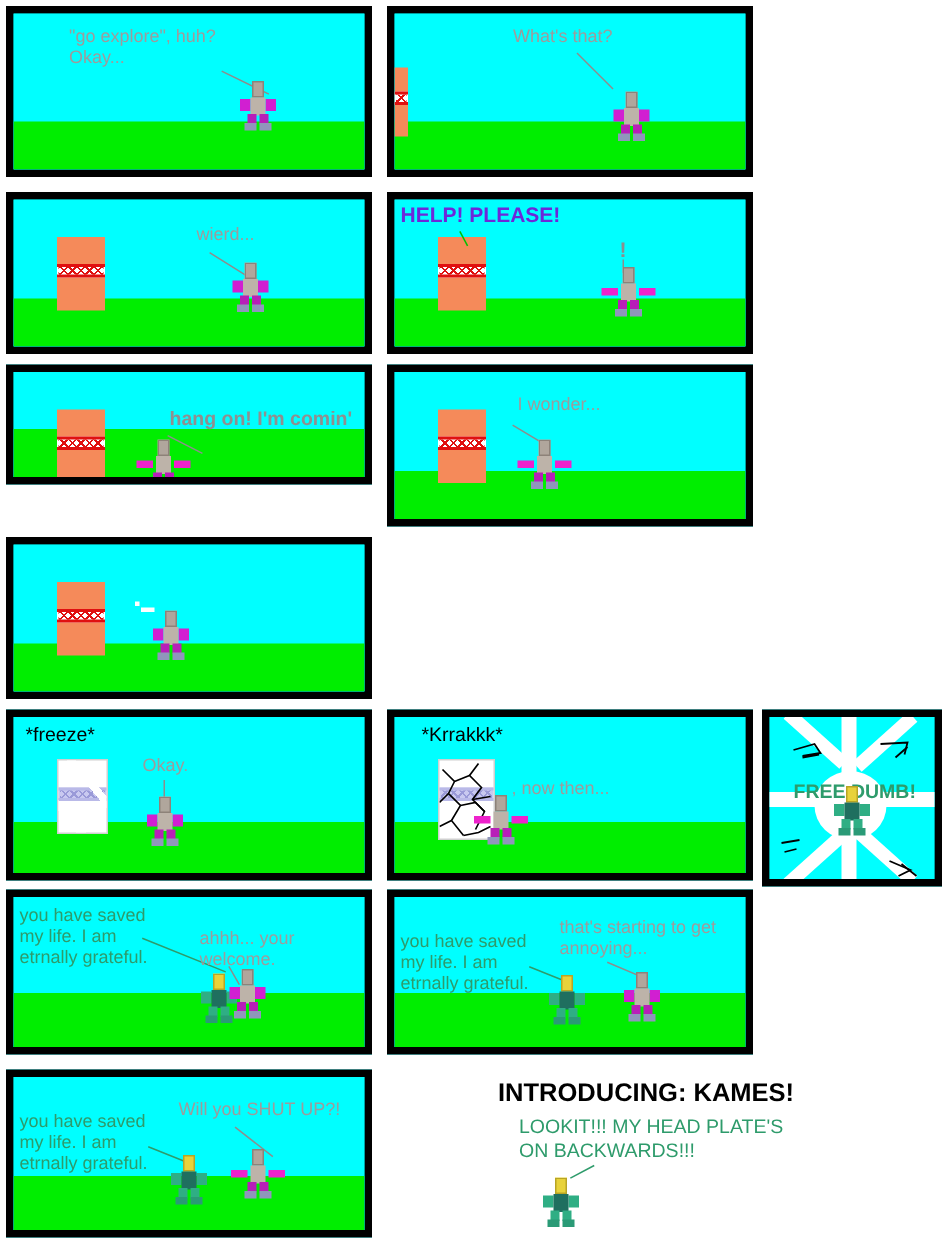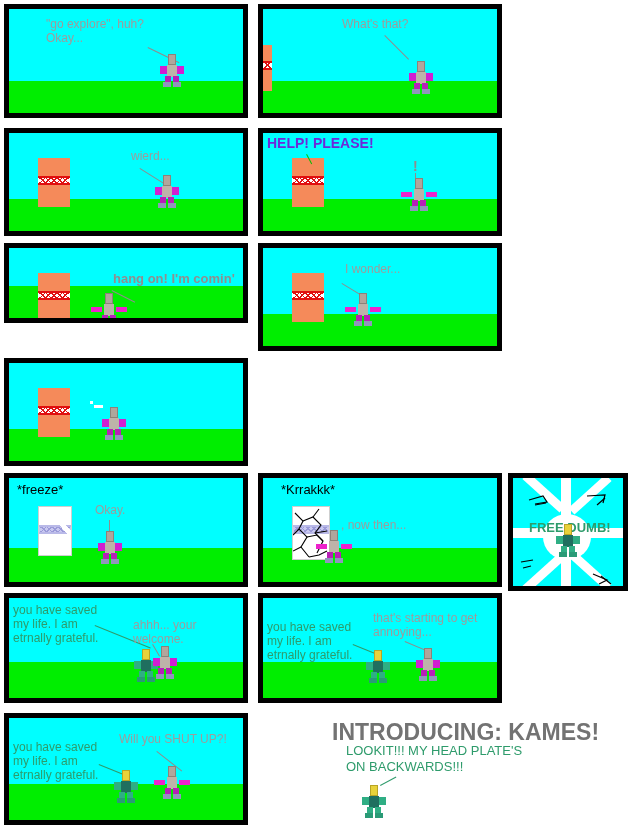--- a/index.html
+++ b/index.html
@@ -81,21 +81,21 @@
       justify-content:center;color:#ee1111;font-weight:bold;font-size:11px;letter-spacing:0px;
       font-family:"DejaVu Sans",sans-serif;}
 
   
   .burst{position:absolute;left:0;top:0;right:0;bottom:0;background:#00ffff;}
   .ray{position:absolute;background:#ffffff;transform-origin:50% 50%;}
   .core{position:absolute;background:#ffffff;border-radius:50%;}
   .freeword{position:absolute;color:#2e9b6b;font-weight:bold;font-size:13px;z-index:4;}
 
   
-  .title{position:absolute;color:#737373;font-weight:bold;font-size:23px;font-family:"Liberation Sans",sans-serif;}
+  .title{position:absolute;color:#000000;font-weight:bold;font-size:17px;font-family:"Liberation Sans",sans-serif;}
   .subtitle{position:absolute;color:#2e9b6b;font-size:13px;line-height:16px;white-space:pre-line;}
 
   .laser{position:absolute;background:#ffffff;}
 </style>
 </head>
 <body>
 
 <div id="comic">
 
   <div class="panel" style="left:4px;top:4px;width:244px;height:114px;">

